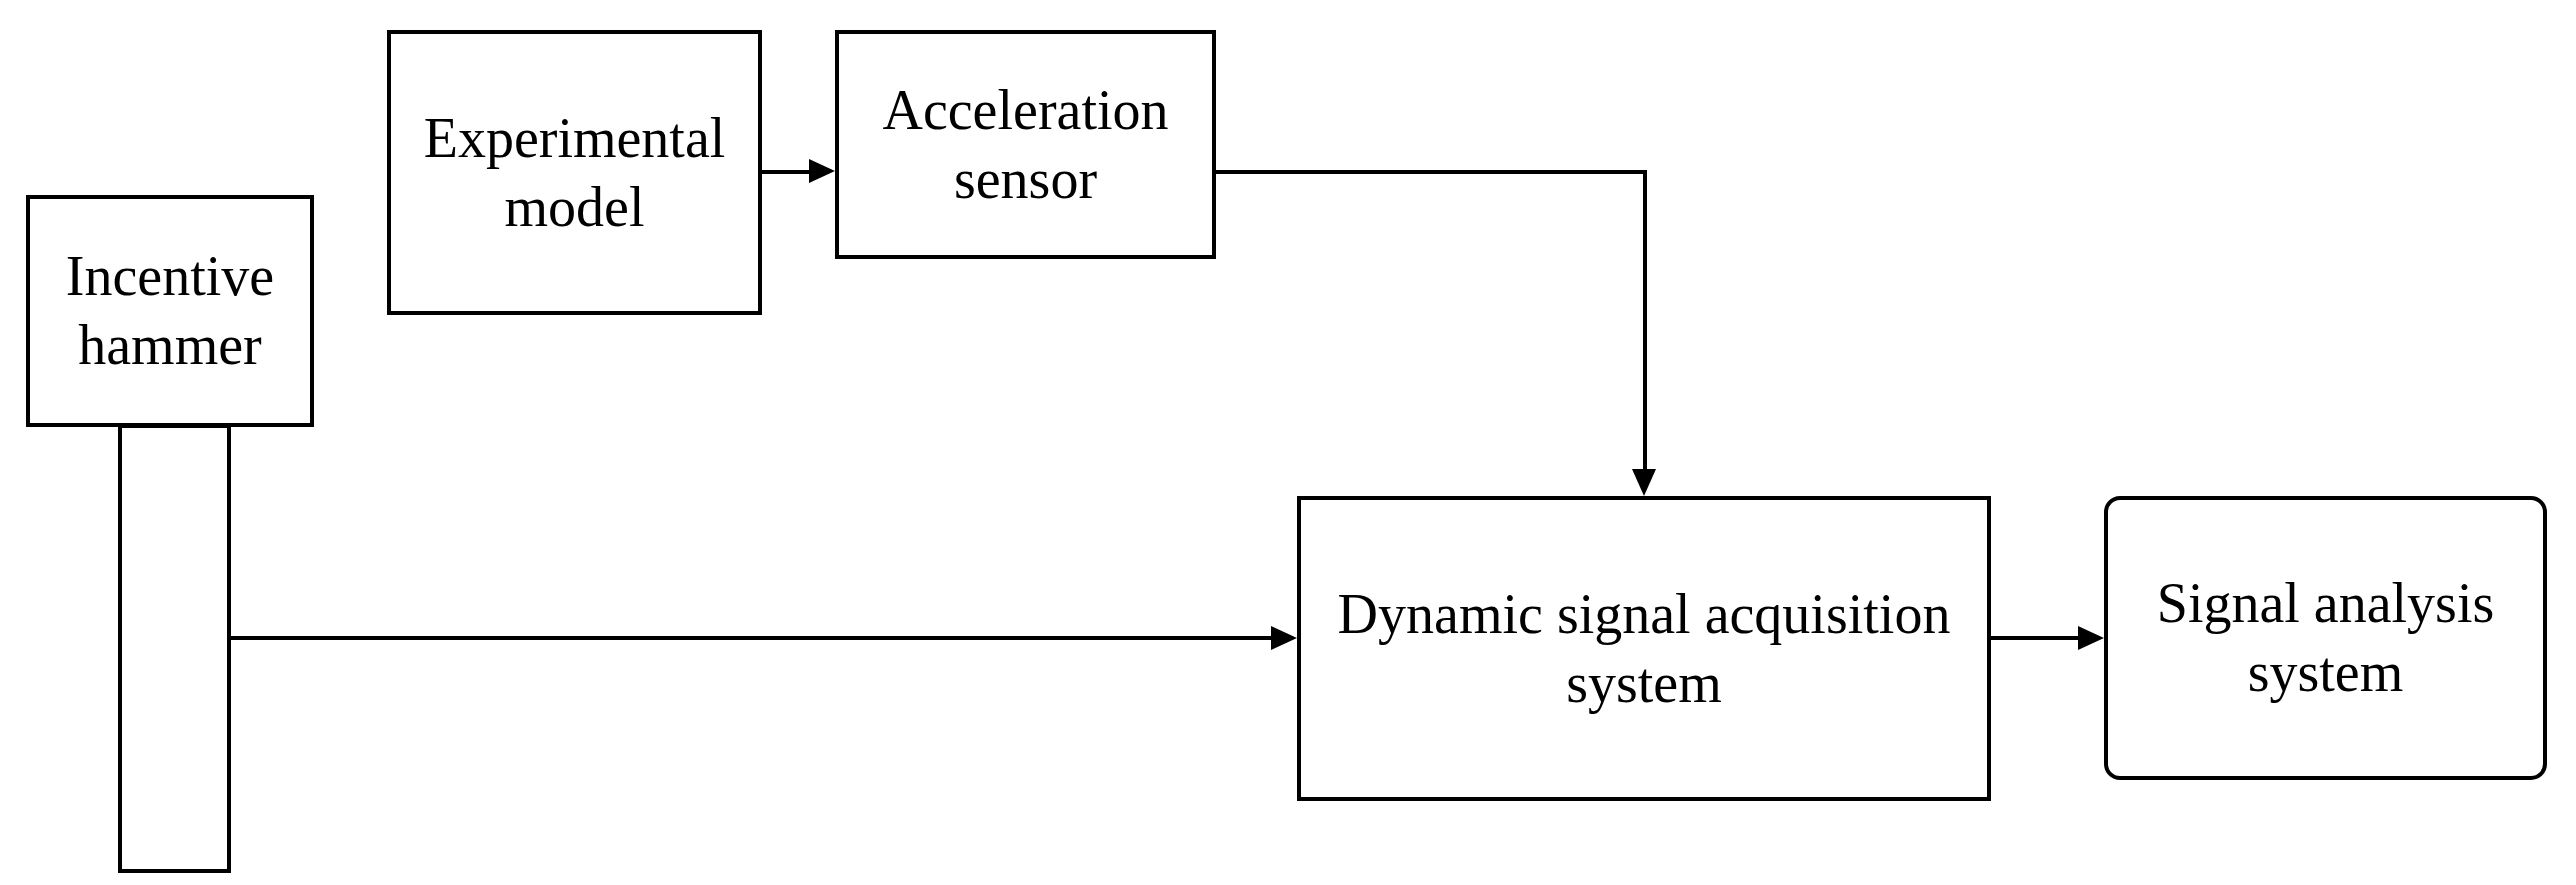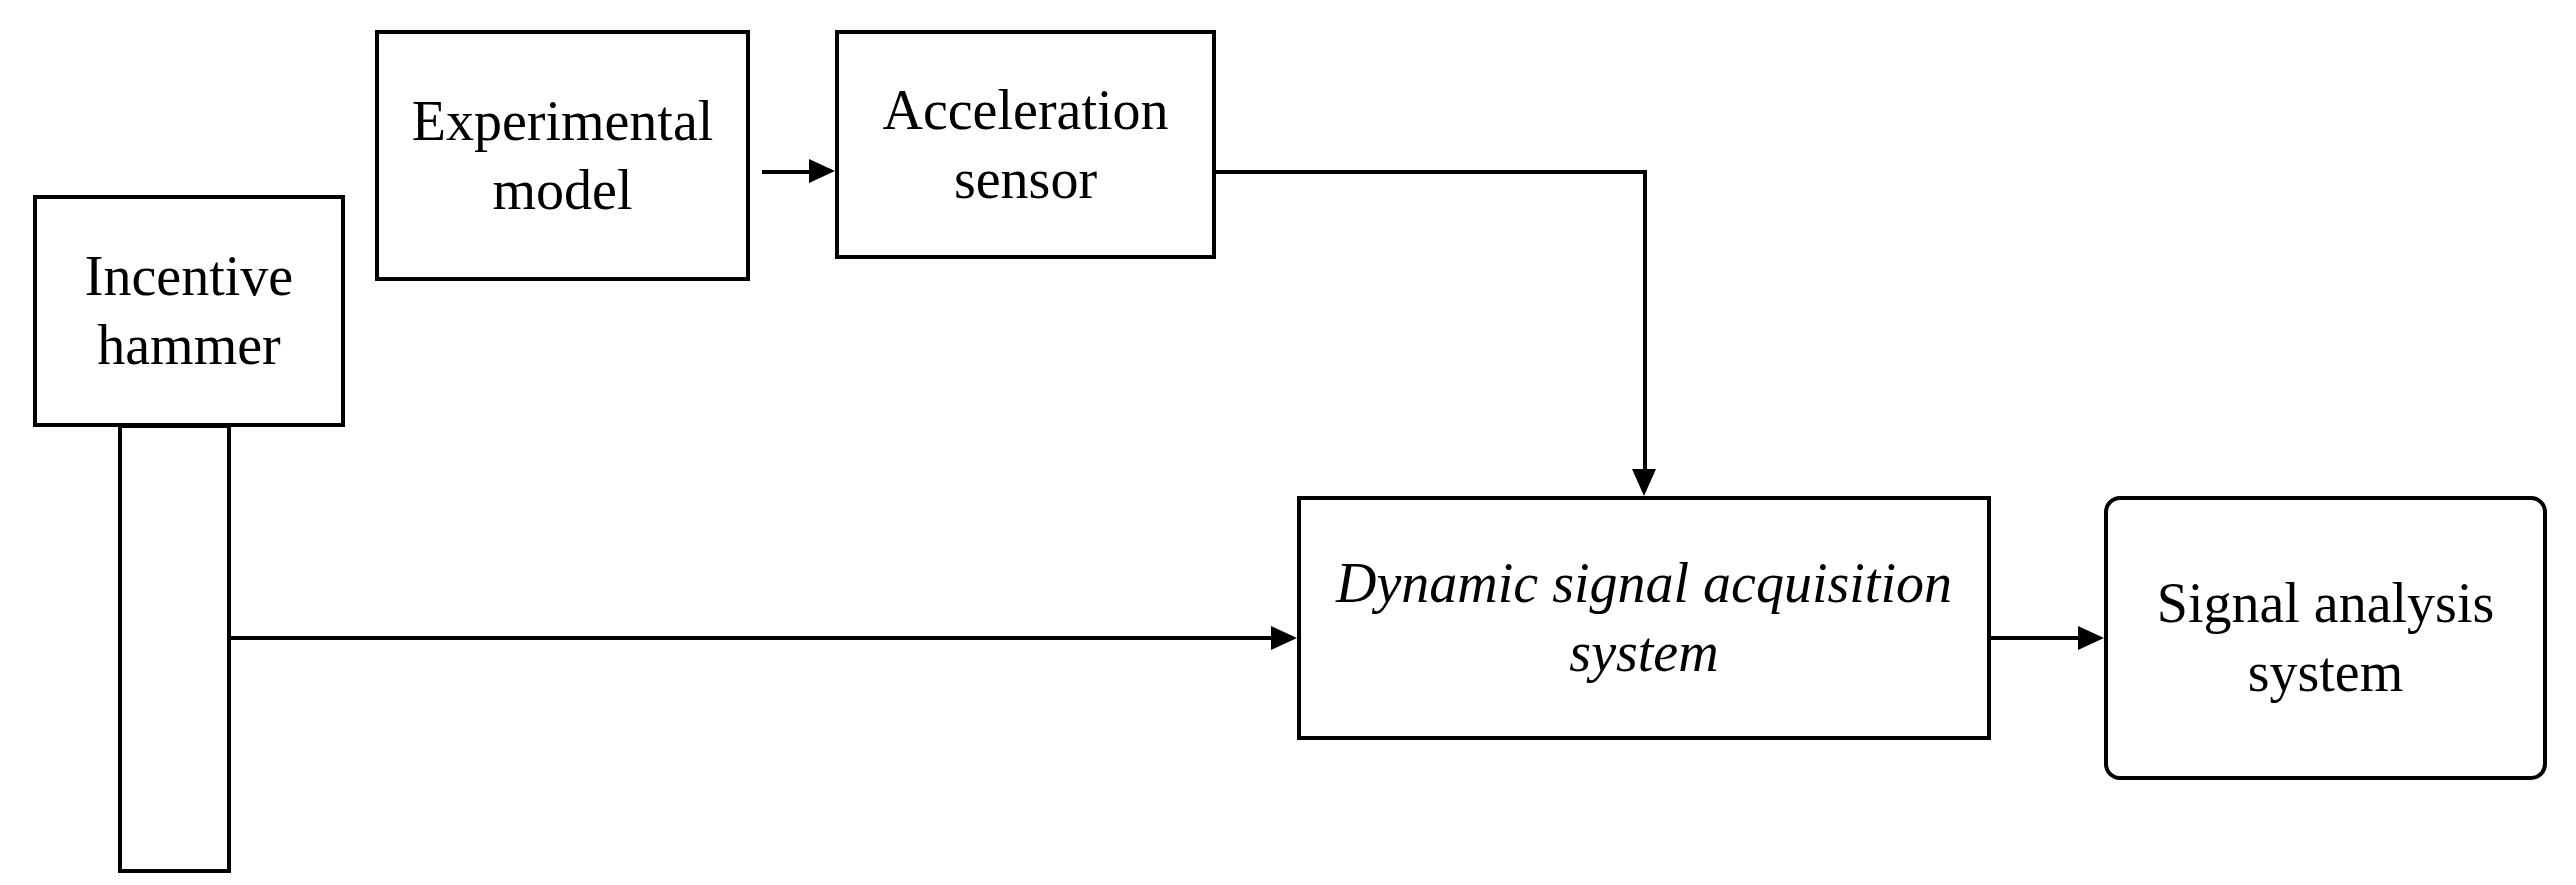--- a/index.html
+++ b/index.html
@@ -45,25 +45,25 @@
     border-bottom: 12px solid transparent;
     border-left: 26px solid #000000;
   }
   .arrowhead.down {
     border-left: 12px solid transparent;
     border-right: 12px solid transparent;
     border-top: 27px solid #000000;
   }
 
   
-  #box-incentive     { left: 33px;   top: 195px; width: 312px; height: 232px; }
+  #box-incentive     { left: 26px;   top: 195px; width: 288px; height: 232px; }
   #hammer-handle     { left: 118px;  top: 424px; width: 113px; height: 449px; }
-  #box-experimental  { left: 375px;  top: 30px;  width: 375px; height: 251px; }
+  #box-experimental  { left: 387px;  top: 30px;  width: 375px; height: 285px; }
   #box-acceleration  { left: 835px; top: 30px;  width: 381px; height: 229px; }
-  #box-dynamic       { left: 1297px; top: 496px; width: 694px; height: 244px; font-style: italic; }
+  #box-dynamic       { left: 1297px; top: 496px; width: 694px; height: 305px; }
   #box-signal        { left: 2104px; top: 496px; width: 443px; height: 284px; border-radius: 16px; }
 
   
   #line-exp-acc      { left: 762px;  top: 170px; width: 47px;  height: 4px; }
   #head-exp-acc      { left: 809px; top: 159px; }
 
   
   #line-acc-h        { left: 1216px; top: 170px; width: 431px; height: 4px; }
   #line-acc-v        { left: 1643px; top: 170px; width: 4px;   height: 299px; }
   #head-acc-down     { left: 1632px; top: 469px; }

